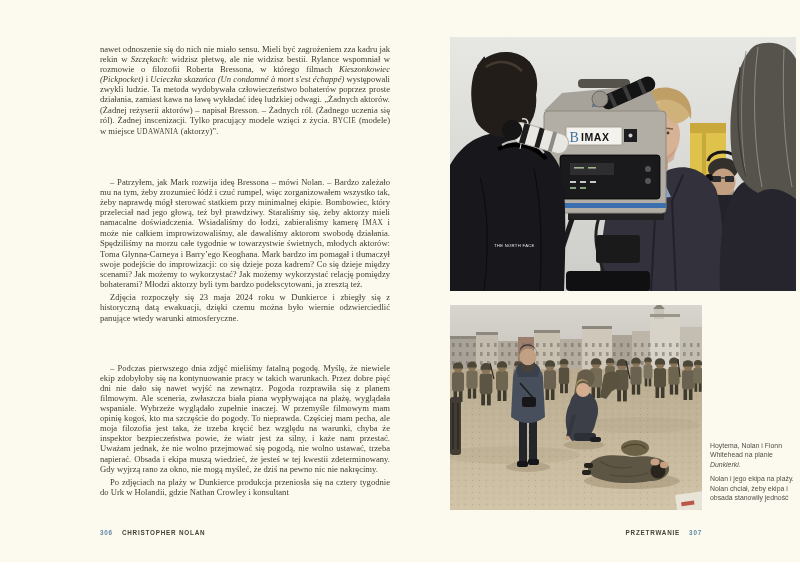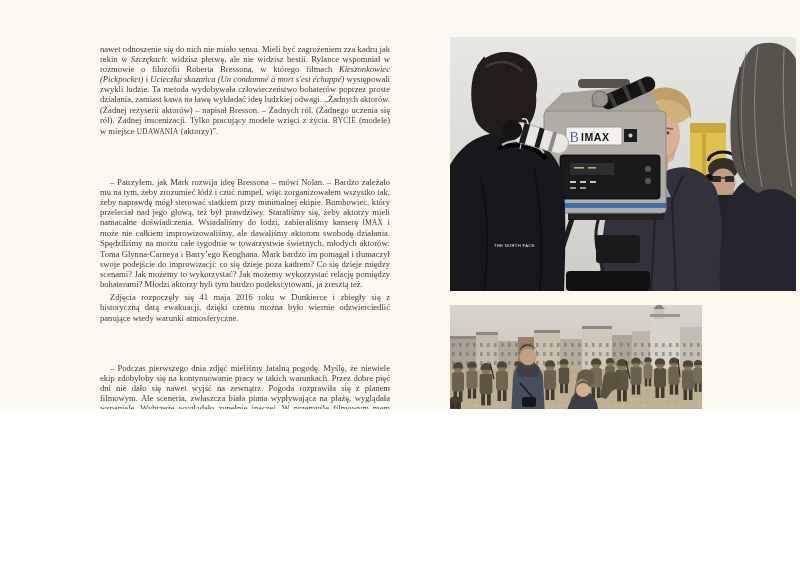--- a/index.html
+++ b/index.html
@@ -1,18 +1,18 @@
 <!DOCTYPE html>
 <html lang="pl"><head>
 <meta charset="utf-8">
 <style>
   * { margin:0; padding:0; box-sizing:border-box; }
   html,body { width:800px; height:570px; }
   .spread {
-    position:relative; width:800px; height:409px;
+    position:relative; width:800px; height:562px;
     background:#fcf9ee; overflow:hidden;
     font-family:"Liberation Serif", serif;
   }
   
   .text-column {
     position:absolute; left:100px; top:44px; width:290px;
   }
   .text-column p {
     font-size:8.6px; line-height:10.1px; text-align:justify;
     color:#3f3b32; hyphens:auto; -webkit-hyphens:auto;
@@ -48,22 +48,23 @@
 </style>
 </head>
 <body>
 
 <div class="spread">
 
   <section>
     <div class="text-column">
         <p class=""><span>nawet odnoszenie się do nich nie miało sensu. Mieli być zagrożeniem zza kadru jak rekin w </span><span class="italic">Szczękach</span><span>: widzisz płetwę, ale nie widzisz bestii. Rylance wspomniał w rozmowie o filozofii Roberta Bressona, w którego filmach </span><span class="italic">Kieszonkowiec (Pickpocket)</span><span> i </span><span class="italic">Ucieczka skazańca (Un condamné à mort s'est échappé)</span><span> występowali zwykli ludzie. Ta metoda wydobywała człowieczeństwo bohaterów poprzez proste działania, zamiast kawa na ławę wykładać ideę ludzkiej odwagi. „Żadnych aktorów. (Żadnej reżyserii aktorów) – napisał Bresson. – Żadnych ról. (Żadnego uczenia się ról). Żadnej inscenizacji. Tylko pracujący modele wzięci z życia. </span><span class="sc">BYCIE</span><span> (modele) w miejsce </span><span class="sc">UDAWANIA</span><span> (aktorzy)”.</span></p>
         <p class="indent "><span>– Patrzyłem, jak Mark rozwija ideę Bressona – mówi Nolan. – Bardzo zależało mu na tym, żeby zrozumieć łódź i czuć rumpel, więc zorganizowałem wszystko tak, żeby naprawdę mógł sterować statkiem przy minimalnej ekipie. Bombowiec, który przeleciał nad jego głową, też był prawdziwy. Staraliśmy się, żeby aktorzy mieli namacalne doświadczenia. Wsiadaliśmy do łodzi, zabieraliśmy kamerę </span><span class="sc">IMAX</span><span> i może nie całkiem improwizowaliśmy, ale dawaliśmy aktorom swobodę działania. Spędziliśmy na morzu całe tygodnie w towarzystwie świetnych, młodych aktorów: Toma Glynna-Carneya i Barry’ego Keoghana. Mark bardzo im pomagał i tłumaczył swoje podejście do improwizacji: co się dzieje poza kadrem? Co się dzieje między scenami? Jak możemy to wykorzystać? Jak możemy wykorzystać relację pomiędzy bohaterami? Młodzi aktorzy byli tym bardzo podekscytowani, ja zresztą też.</span></p>
-        <p class="indent gap"><span>Zdjęcia rozpoczęły się 41 maja 2016 roku w Dunkierce i zbiegły się z historyczną datą ewakuacji, dzięki czemu można było wiernie odzwierciedlić panujące wtedy warunki atmosferyczne.</span></p>
+        <p class="indent gap"><span>Zdjęcia rozpoczęły się 23 maja 2024 roku w Dunkierce i zbiegły się z historyczną datą ewakuacji, dzięki czemu można było wiernie odzwierciedlić panujące wtedy warunki atmosferyczne.</span></p>
         <p class="indent "><span>– Podczas pierwszego dnia zdjęć mieliśmy fatalną pogodę. Myślę, że niewiele ekip zdobyłoby się na kontynuowanie pracy w takich warunkach. Przez dobre pięć dni nie dało się nawet wyjść na zewnątrz. Pogoda rozprawiła się z planem filmowym. Ale sceneria, zwłaszcza biała piana wypływająca na plażę, wyglądała wspaniale. Wybrzeże wyglądało zupełnie inaczej. W przemyśle filmowym mam opinię kogoś, kto ma szczęście do pogody. To nieprawda. Częściej mam pecha, ale moja filozofia jest taka, że trzeba kręcić bez względu na warunki, chyba że inspektor bezpieczeństwa powie, że wiatr jest za silny, i każe nam przestać. Uważam jednak, że nie wolno przejmować się pogodą, nie wolno ustawać, trzeba napierać. Obsada i ekipa muszą wiedzieć, że jesteś w tej kwestii zdeterminowany. Gdy wyjrzą rano za okno, nie mogą myśleć, że dziś na pewno nic nie nakręcimy.</span></p>
+        <p class="indent gap"><span>Po zdjęciach na plaży w Dunkierce produkcja przeniosła się na cztery tygodnie do Urk w Holandii, gdzie Nathan Crowley i konsultant</span></p>
       </div>
 
     <footer class="footer footer-left">
       <span class="pagenum">306</span><span class="runtitle">CHRISTOPHER NOLAN</span>
     </footer>
   </section>
 
   <section>
 
     <figure class="photo photo-top" aria-label="Hoytema, Nolan i Fionn Whitehead na planie Dunkierki">

